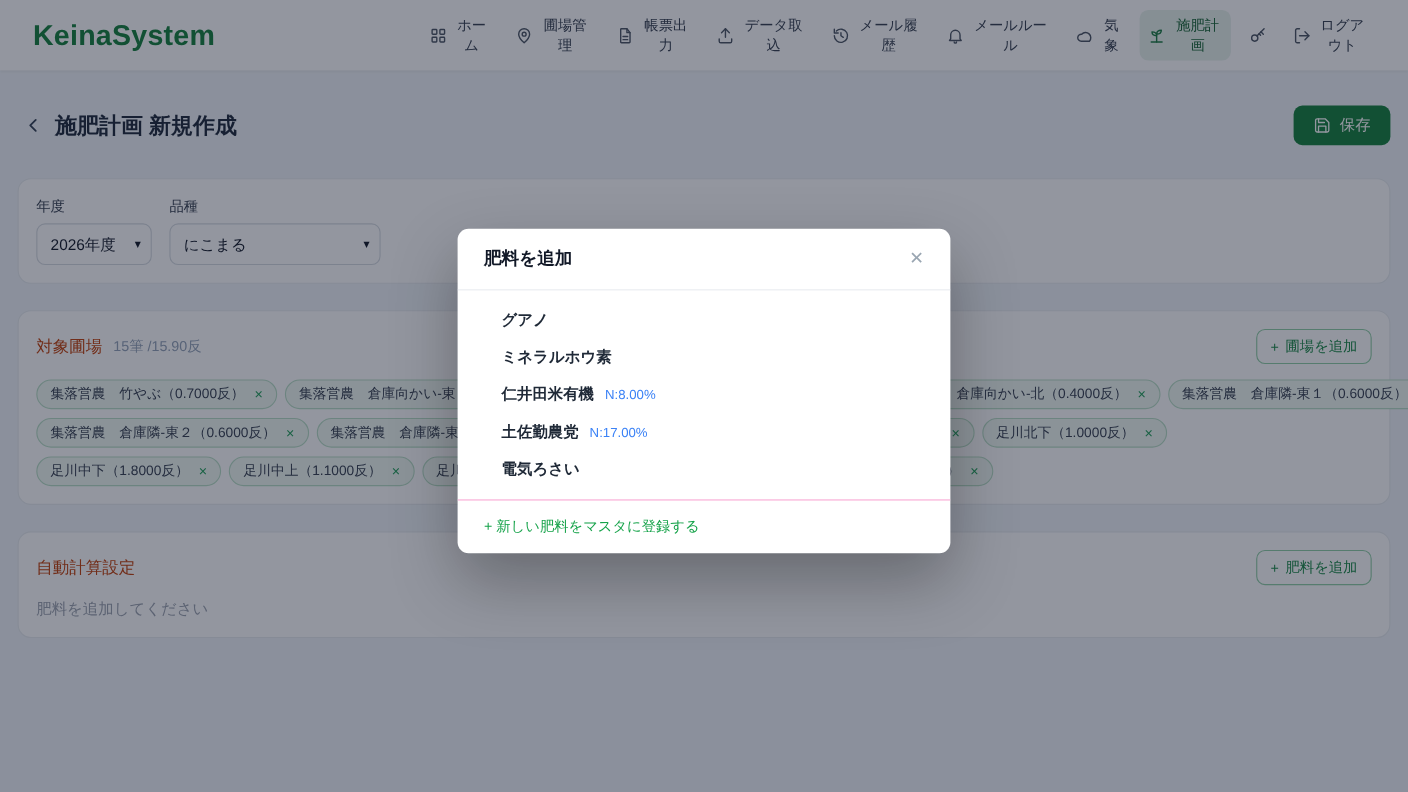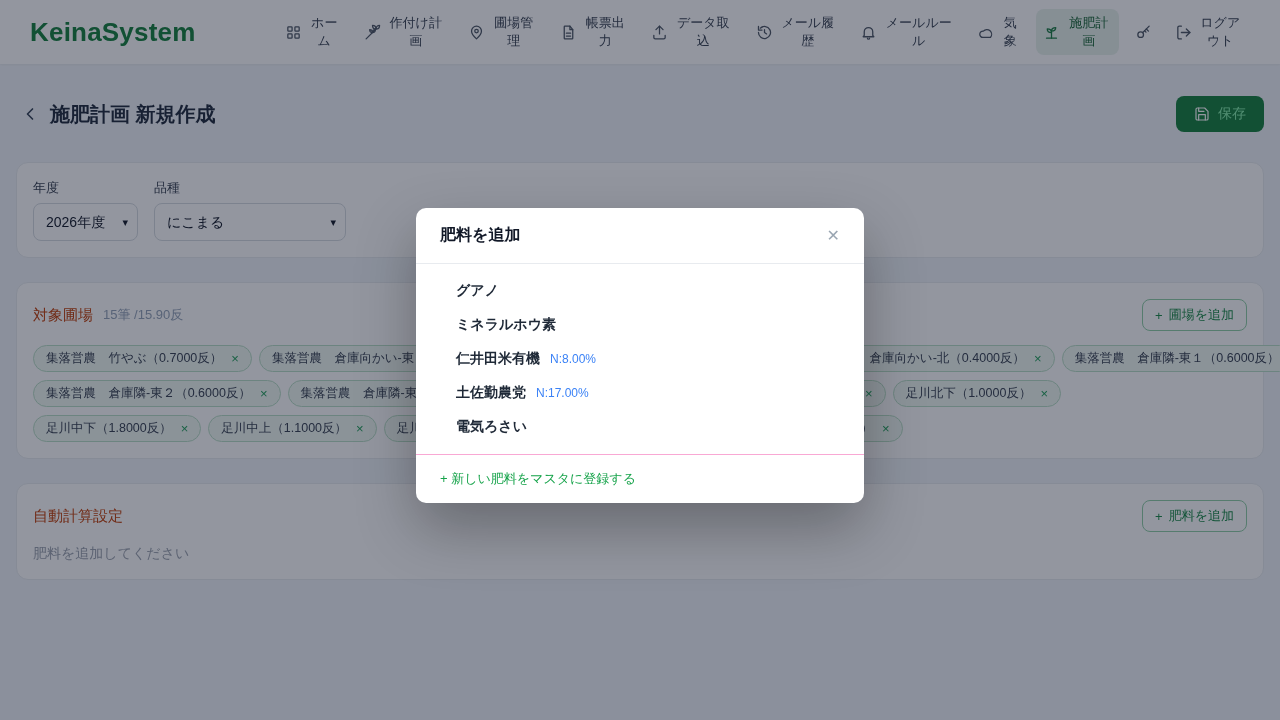--- a/index.html
+++ b/index.html
@@ -25,21 +25,21 @@
   .nav-item.active svg { stroke:#1b7c42; }
   .nlabel { display:block; line-height:1.35; text-align:center; }
   
   .content { padding:0 16px; }
   .page-head { display:flex; align-items:center; margin-top:32px; }
   .back-btn { width:28px; height:28px; border:none; background:none; color:#334155; cursor:pointer; display:flex; align-items:center; justify-content:center; }
   .back-btn svg { width:20px; height:20px; stroke:#334155; fill:none; stroke-width:2; stroke-linecap:round; stroke-linejoin:round; }
   .page-title { font-size:20px; font-weight:700; color:#1e293b; margin-left:6px; }
   .save-btn {
     margin-left:auto; display:flex; align-items:center; gap:8px;
-    background:#15803d; color:#86efac; border:none; border-radius:8px;
+    background:#15803d; color:#ffffff; border:none; border-radius:8px;
     padding:9px 18px; font-size:14px; cursor:pointer; font-family:inherit;
   }
   .save-btn svg { width:16px; height:16px; stroke:#fff; fill:none; stroke-width:1.8; stroke-linecap:round; stroke-linejoin:round; }
   .card { background:#fff; border:1px solid #e7ebef; border-radius:12px; padding:16px; }
   .card.first { margin-top:30px; }
   .card.mt { margin-top:24px; }
   
   .form-row { display:flex; gap:16px; }
   .f-col { display:flex; flex-direction:column; }
   .f-name { flex:1; }
@@ -104,32 +104,20 @@
         <svg viewBox="0 0 24 24">
             <rect x="4" y="4" width="6" height="6" rx="1"></rect>
             <rect x="14" y="4" width="6" height="6" rx="1"></rect>
             <rect x="4" y="14" width="6" height="6" rx="1"></rect>
             <rect x="14" y="14" width="6" height="6" rx="1"></rect>
           </svg>
       </span>
       <span class="nlabel" style="width:2.5em">ホーム</span>
     </div>
 
-    <div class="nav-item">
-      <span class="nicon">
-        <svg viewBox="0 0 24 24">
-            <path d="M3 21 L17 7"></path>
-            <path d="M17 7c-3 0-5-2-5-5 3 0 5 2 5 5z"></path>
-            <path d="M17 7c0-3 2-5 5-5 0 3-2 5-5 5z"></path>
-            <path d="M12 12c-2.5 0-4-1.5-4-4 2.5 0 4 1.5 4 4z"></path>
-            <path d="M12 12c0-2.5 1.5-4 4-4 0 2.5-1.5 4-4 4z"></path>
-          </svg>
-      </span>
-      <span class="nlabel" style="width:4.5em">作付け計画</span>
-    </div>
 
     <div class="nav-item">
       <span class="nicon">
         <svg viewBox="0 0 24 24">
             <path d="M12 21s-7-6-7-11a7 7 0 0 1 14 0c0 5-7 11-7 11z"></path>
             <circle cx="12" cy="10" r="2.5"></circle>
           </svg>
       </span>
       <span class="nlabel" style="width:3.5em">圃場管理</span>
     </div>

